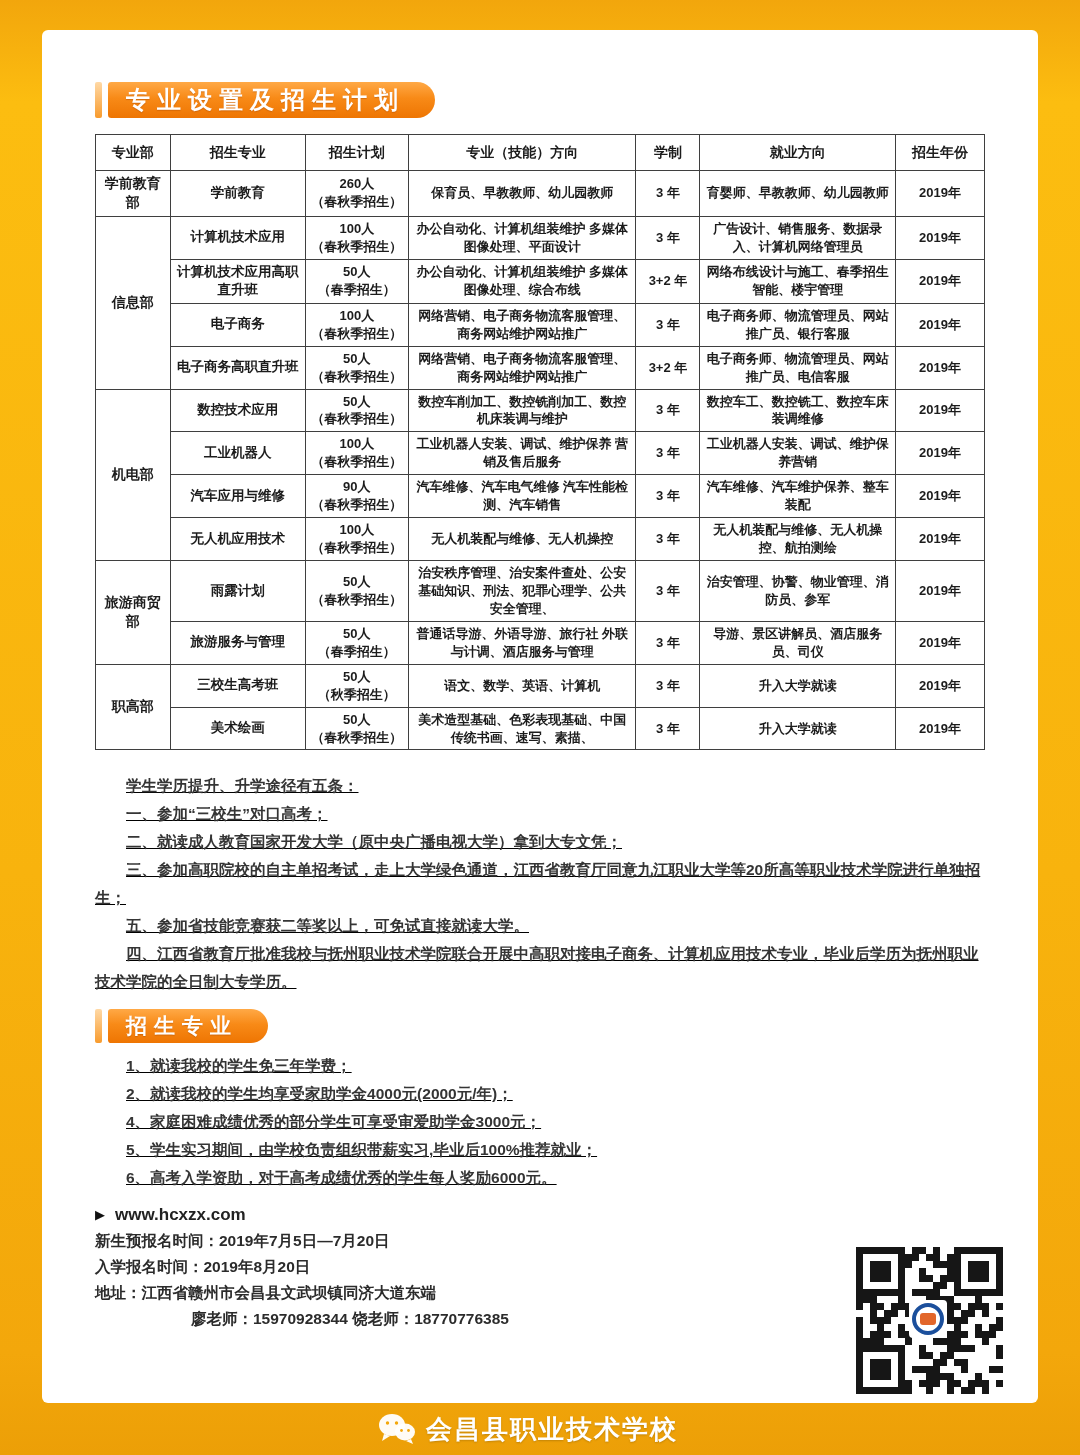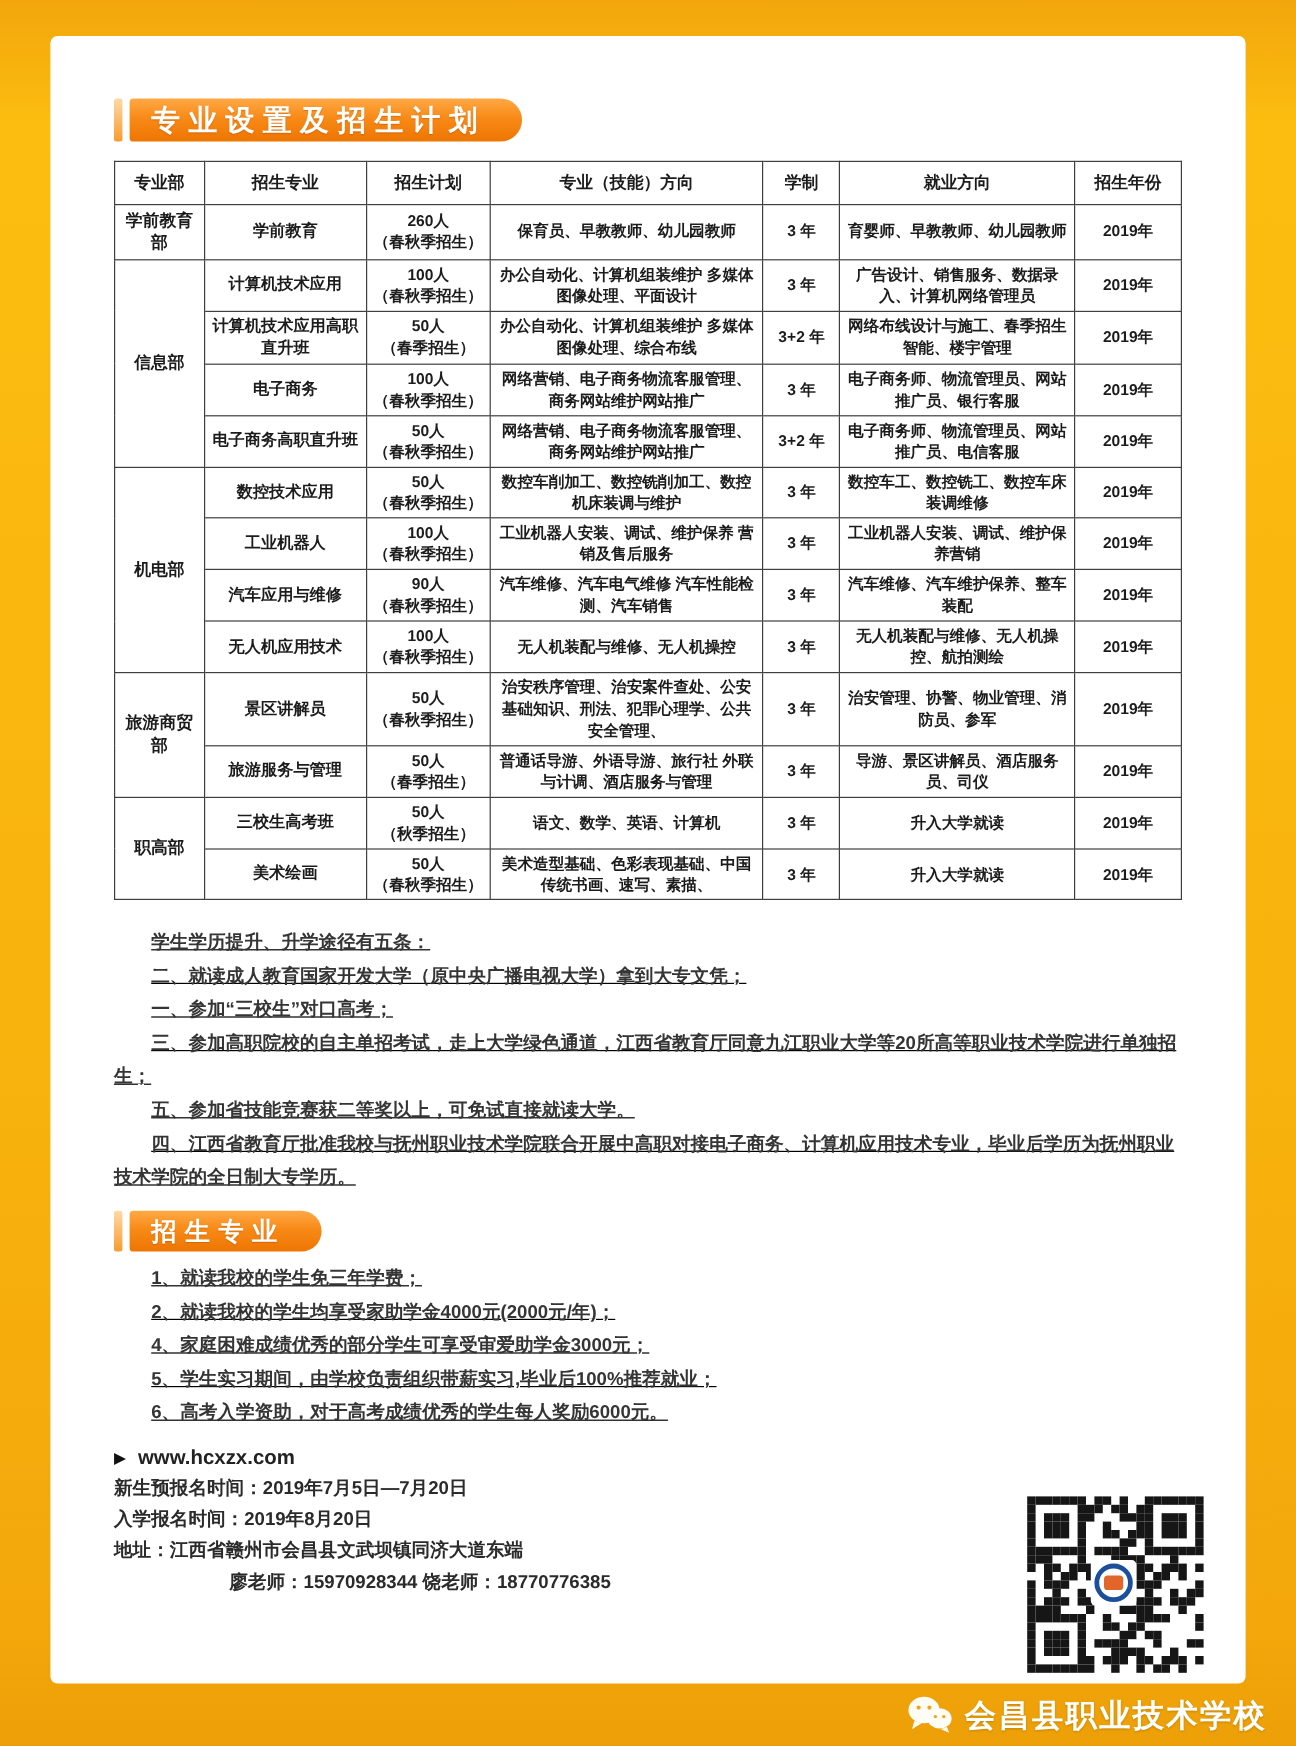--- a/index.html
+++ b/index.html
@@ -60,21 +60,21 @@
     background: #fff; border-radius: 4px; display: flex; align-items: center; justify-content: center;
   }
   .qr-logo-ring {
     width: 32px; height: 32px; border-radius: 50%；; border-radius: 50%;
     border: 4px solid #1b4f9c; background: #fff; display: flex; align-items: center; justify-content: center;
   }
   .qr-logo-core { width: 16px; height: 12px; background: #e2662a; border-radius: 3px; }
   
   .bottom-strip {
     position: absolute; left: 0; bottom: 0; width: 100%; height: 52px;
-    display: flex; align-items: center; justify-content: flex-end; gap: 10px; padding-right: 24px;
+    display: flex; align-items: center; justify-content: center; gap: 10px; padding-right: 24px;
   }
   .school-name { color: #ffffff; font-weight: bold; font-size: 26px; letter-spacing: 2px; text-shadow: 0 1px 2px rgba(0,0,0,.18); }
   .wechat-icon { display: inline-flex; }
 </style>
 </head>
 <body>
 
 <div class="page">
   <div class="panel">
 
@@ -202,21 +202,21 @@
               <span class="plan-top">100人</span>
               <span class="plan-intake">（春秋季招生）</span>
             </td>
             <td class="skills">无人机装配与维修、无人机操控</td>
             <td class="duration">3 年</td>
             <td class="jobs">无人机装配与维修、无人机操控、航拍测绘</td>
             <td class="year">2019年</td>
           </tr>
           <tr>
             <td rowspan="2" class="dept">旅游商贸部</td>
-            <td class="major">景区讲解员</td>
+            <td class="major">雨露计划</td>
             <td class="plan">
               <span class="plan-top">50人</span>
               <span class="plan-intake">（春秋季招生）</span>
             </td>
             <td class="skills">治安秩序管理、治安案件查处、公安基础知识、刑法、犯罪心理学、公共安全管理、</td>
             <td class="duration">3 年</td>
             <td class="jobs">治安管理、协警、物业管理、消防员、参军</td>
             <td class="year">2019年</td>
           </tr>
           <tr>
@@ -253,22 +253,22 @@
             <td class="jobs">升入大学就读</td>
             <td class="year">2019年</td>
           </tr>
         </tbody>
     </table>
 
     <div class="section">
       <div class="section-body">
         <p>学生学历提升、升学途径有五条：</p>
         <div id="edu-items">
+            <p>一、参加“三校生”对口高考；</p>
             <p>二、就读成人教育国家开发大学（原中央广播电视大学）拿到大专文凭；</p>
-            <p>一、参加“三校生”对口高考；</p>
             <p>三、参加高职院校的自主单招考试，走上大学绿色通道，江西省教育厅同意九江职业大学等20所高等职业技术学院进行单独招生；</p>
             <p>五、参加省技能竞赛获二等奖以上，可免试直接就读大学。</p>
             <p>四、江西省教育厅批准我校与抚州职业技术学院联合开展中高职对接电子商务、计算机应用技术专业，毕业后学历为抚州职业技术学院的全日制大专学历。</p>
           </div>
       </div>
     </div>
 
     <div class="section">
       <div class="badge badge-sm">
         <span class="badge-bar"></span>

